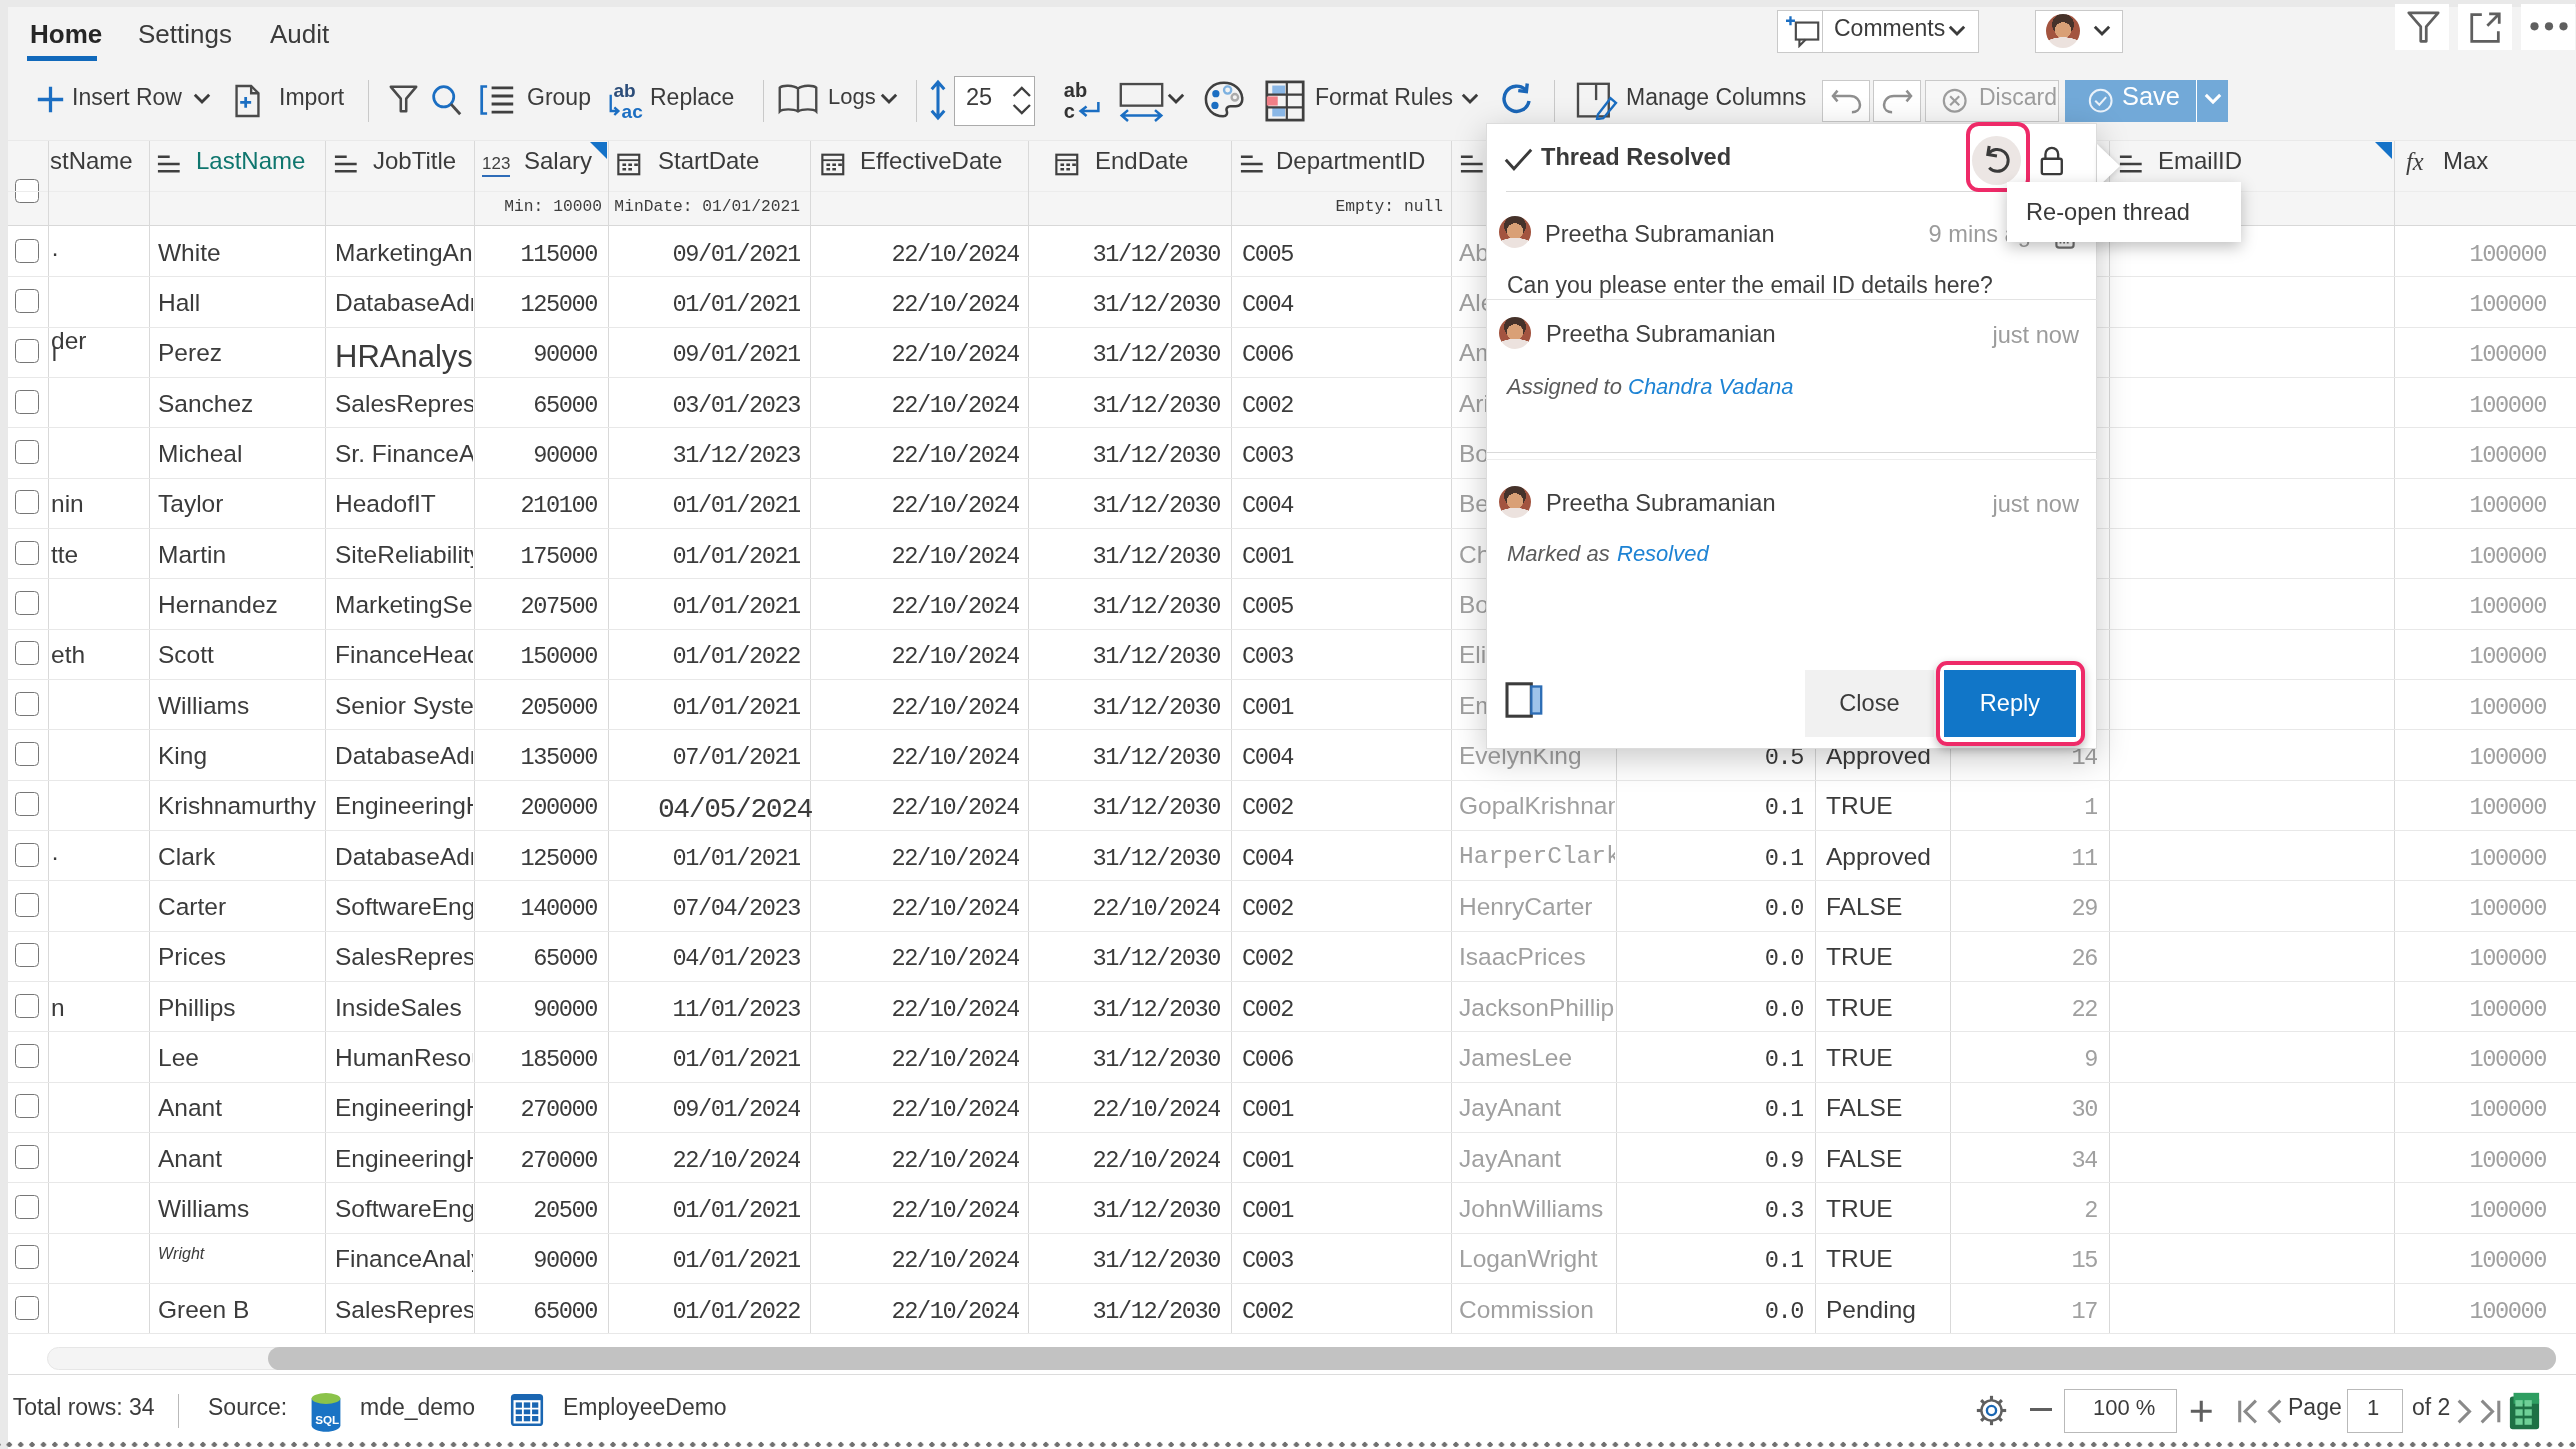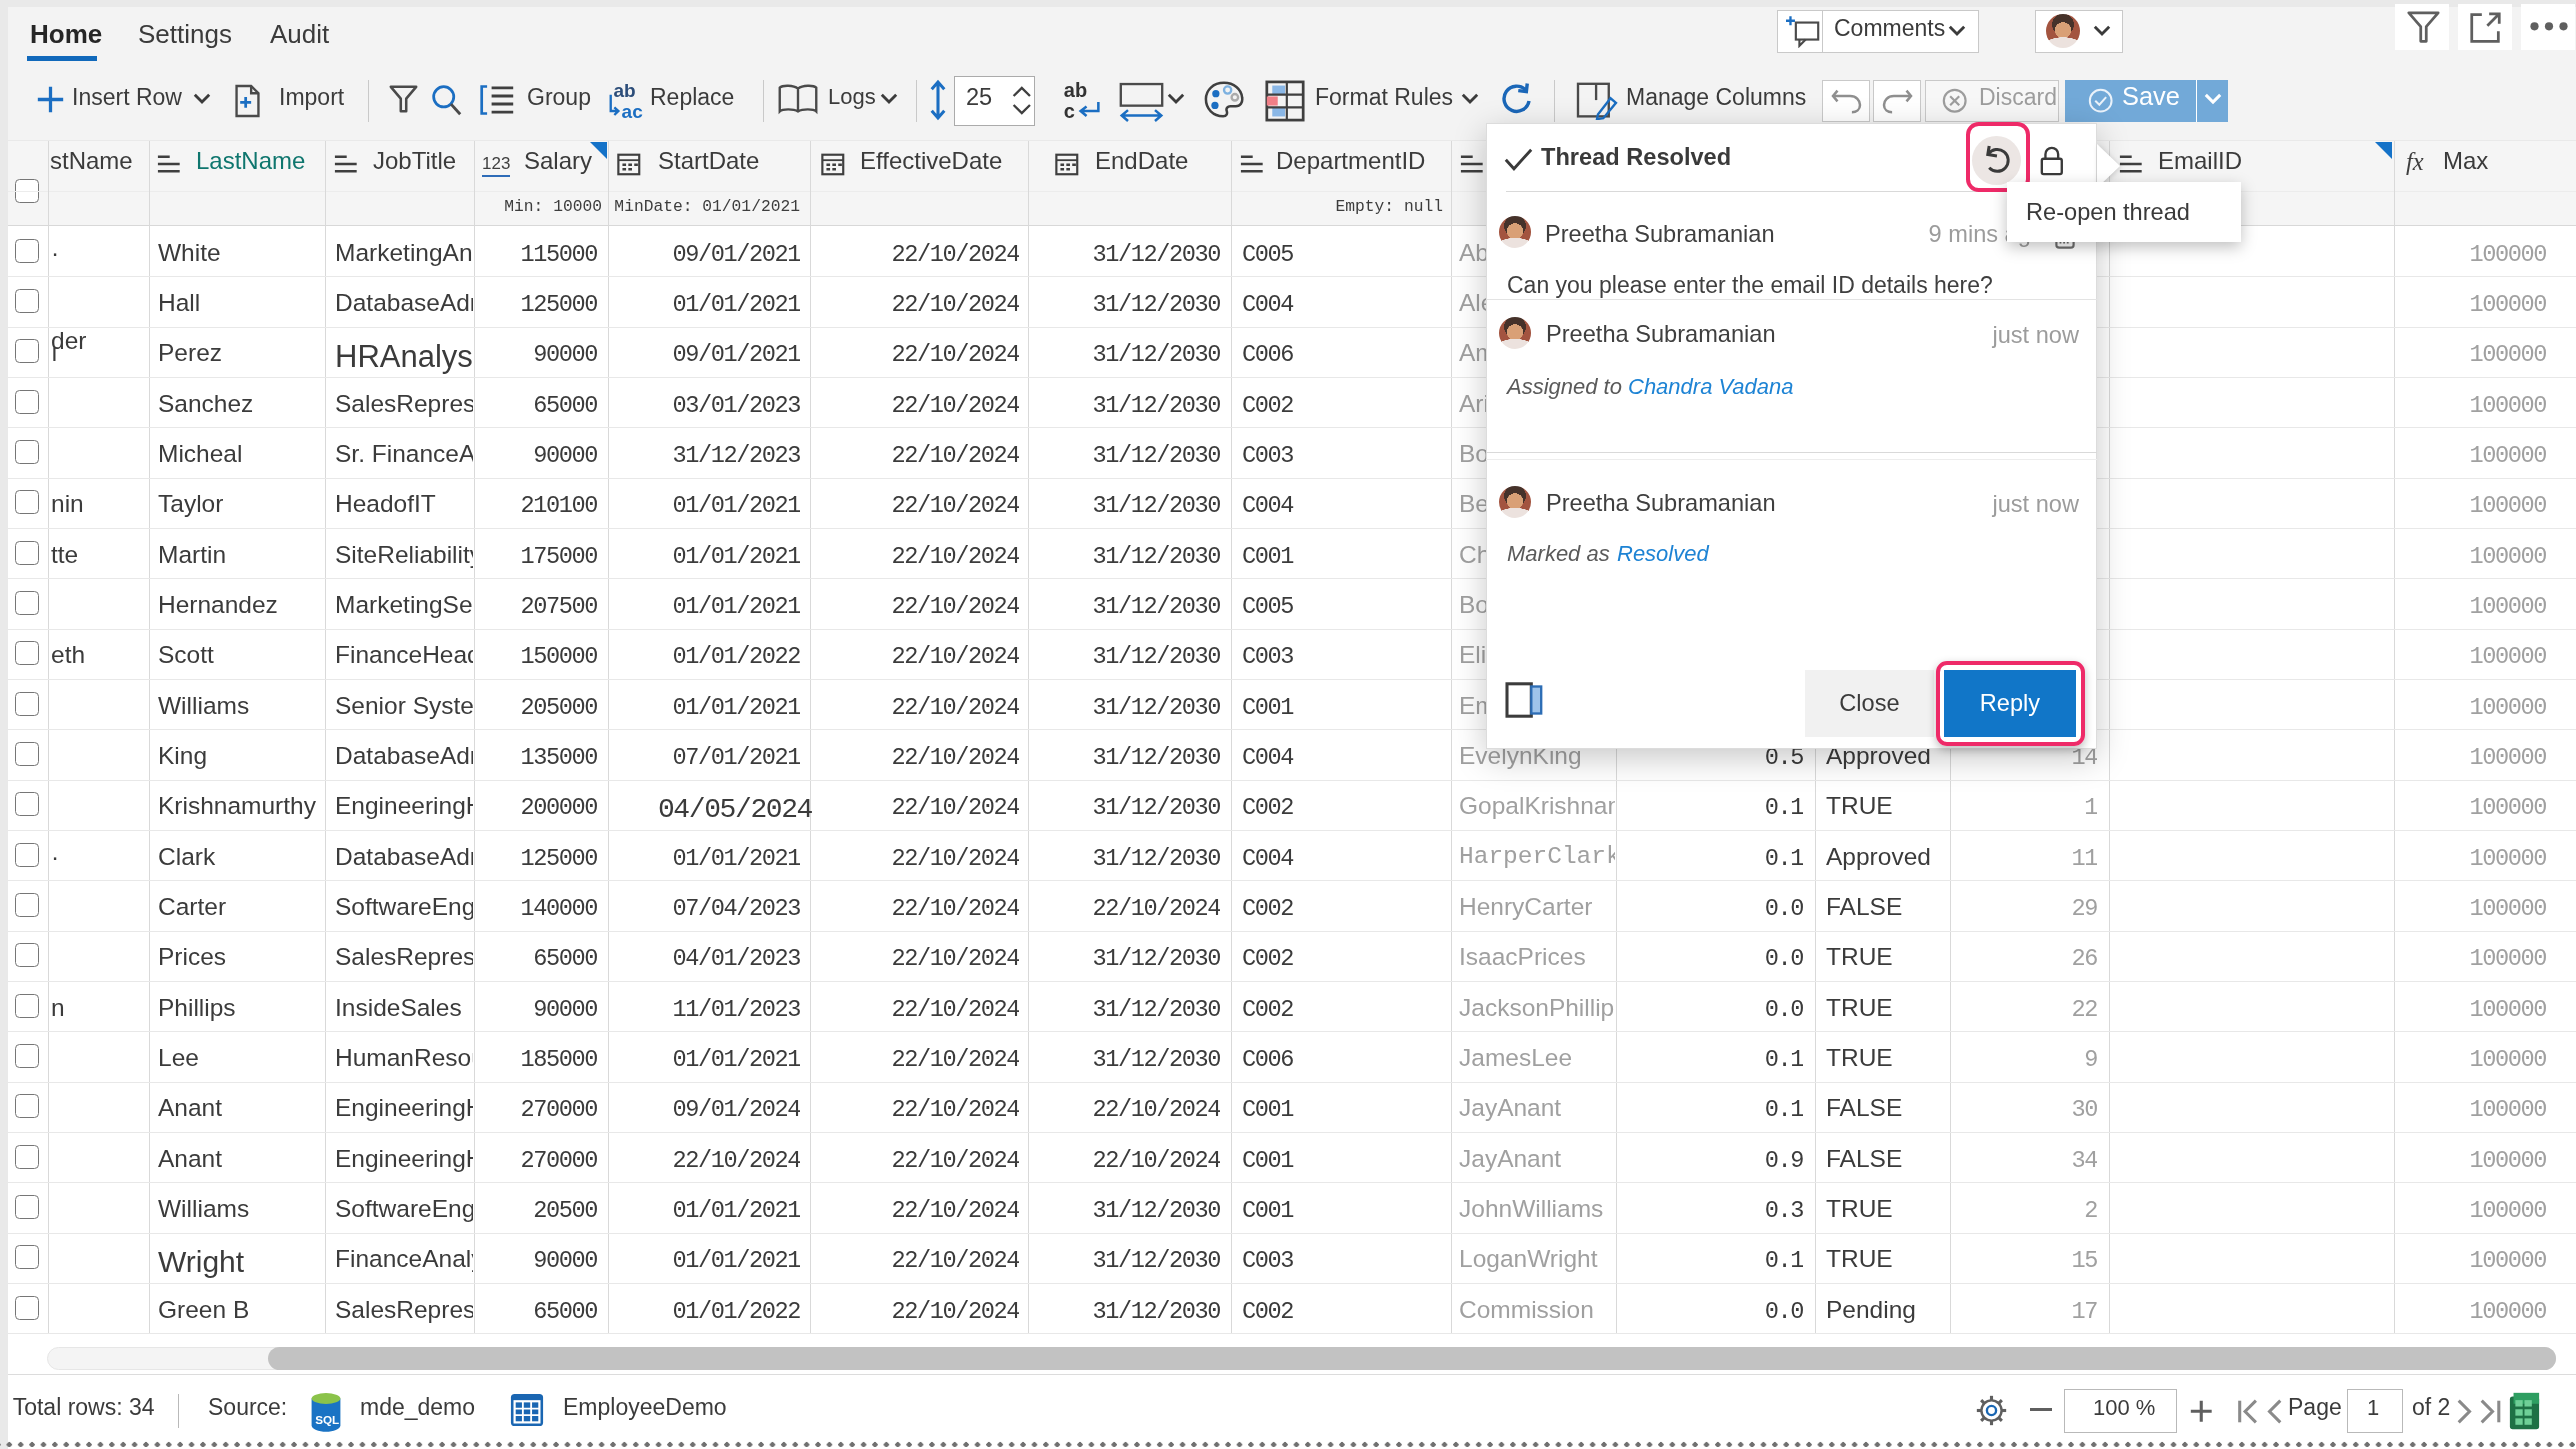--- a/index.html
+++ b/index.html
@@ -515,21 +515,21 @@
 <div class="cell mono r" style="left:810px;top:1197px;width:209px;font-size:23.6px;letter-spacing:-1.4px;">22/10/2024</div>
 <div class="cell mono r" style="left:1028px;top:1197px;width:192px;font-size:23.6px;letter-spacing:-1.4px;">31/12/2030</div>
 <div class="cell mono" style="left:1242px;top:1197px;width:136px;font-size:23.6px;letter-spacing:-1.4px;">C001</div>
 <div class="cell gray" style="left:1459px;top:1195px;width:156px;font-size:24.5px;">JohnWilliams</div>
 <div class="cell mono r" style="left:1616px;top:1197px;width:187px;font-size:23.6px;letter-spacing:-1.4px;">0.3</div>
 <div class="cell" style="left:1826px;top:1195px;width:123px;font-size:24.5px;">TRUE</div>
 <div class="cell mono r gray" style="left:1950px;top:1197px;width:147px;font-size:23.6px;letter-spacing:-1.4px;">2</div>
 <div class="cell mono r gray" style="left:2394px;top:1197px;width:152px;font-size:23.6px;letter-spacing:-1.4px;">100000</div>
 <div class="hl" style="left:8.2px;top:1283px;width:2568px;"></div>
 <div class="cbx" style="left:15.4px;top:1245px;"></div>
-<div class="cell" style="left:158px;top:1245px;width:163px;font-size:30px;">Wright</div>
+<div class="cell" style="left:158px;top:1245px;width:163px;font-size:16px;font-style:italic;">Wright</div>
 <div class="cell" style="left:335px;top:1245px;width:138px;font-size:24.5px;">FinanceAnalyst</div>
 <div class="cell mono r" style="left:474px;top:1247px;width:123px;font-size:23.6px;letter-spacing:-1.4px;">90000</div>
 <div class="cell mono r" style="left:608px;top:1247px;width:192px;font-size:23.6px;letter-spacing:-1.4px;">01/01/2021</div>
 <div class="cell mono r" style="left:810px;top:1247px;width:209px;font-size:23.6px;letter-spacing:-1.4px;">22/10/2024</div>
 <div class="cell mono r" style="left:1028px;top:1247px;width:192px;font-size:23.6px;letter-spacing:-1.4px;">31/12/2030</div>
 <div class="cell mono" style="left:1242px;top:1247px;width:136px;font-size:23.6px;letter-spacing:-1.4px;">C003</div>
 <div class="cell gray" style="left:1459px;top:1245px;width:156px;font-size:24.5px;">LoganWright</div>
 <div class="cell mono r" style="left:1616px;top:1247px;width:187px;font-size:23.6px;letter-spacing:-1.4px;">0.1</div>
 <div class="cell" style="left:1826px;top:1245px;width:123px;font-size:24.5px;">TRUE</div>
 <div class="cell mono r gray" style="left:1950px;top:1247px;width:147px;font-size:23.6px;letter-spacing:-1.4px;">15</div>

